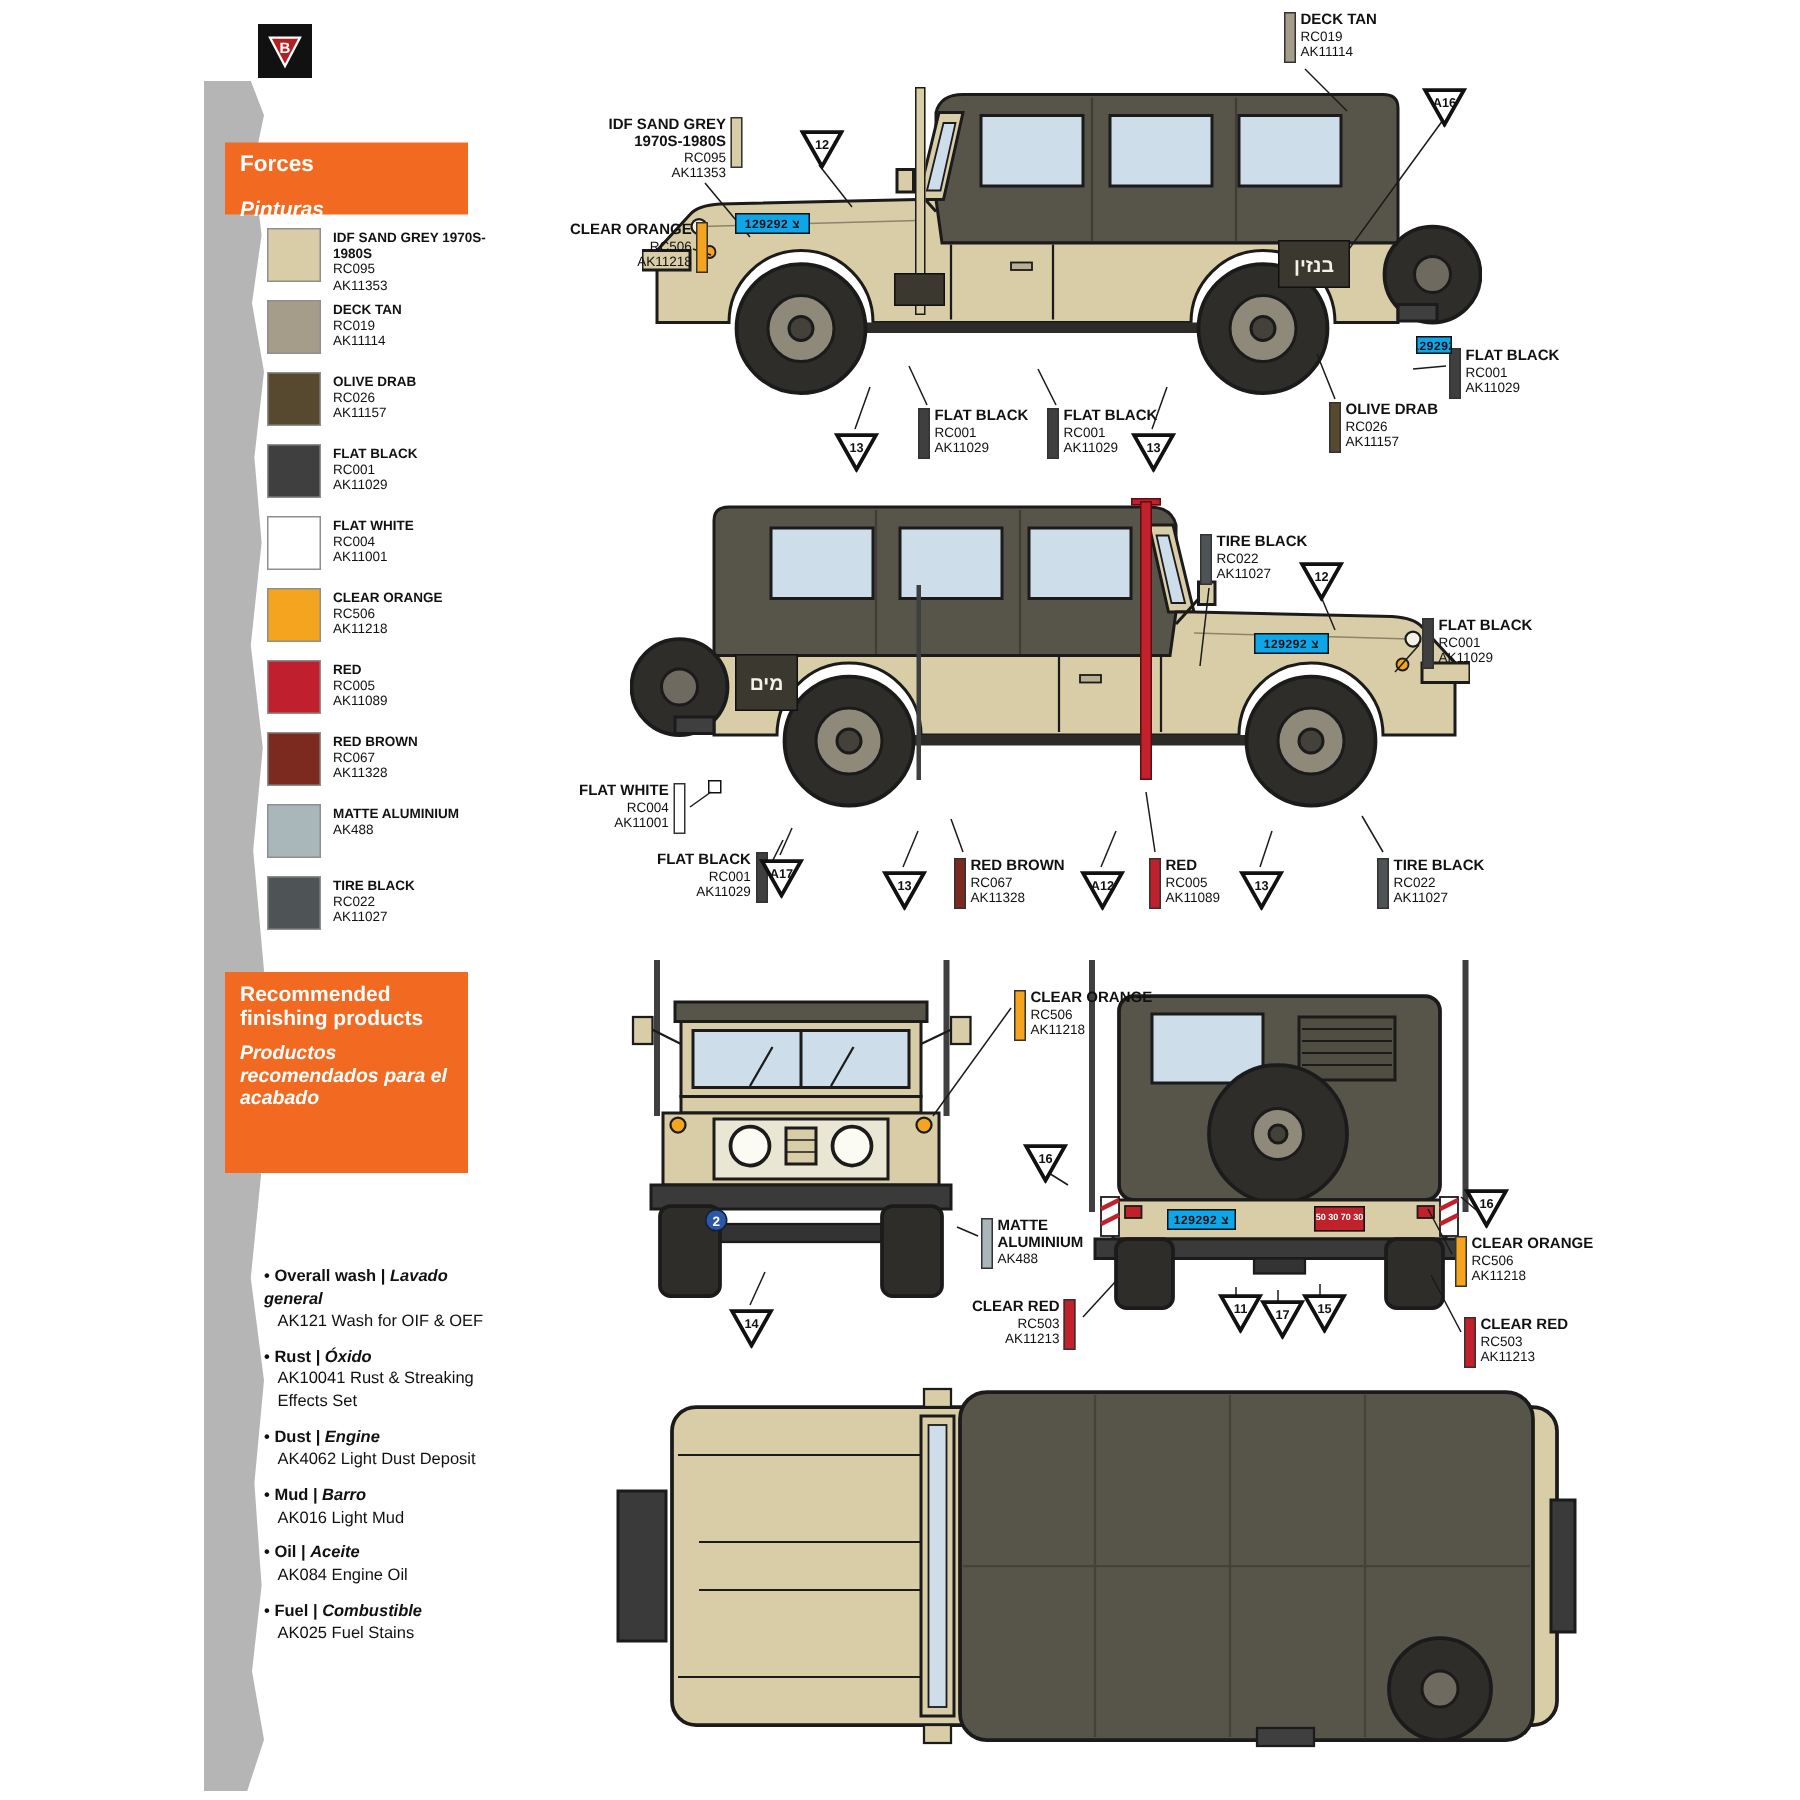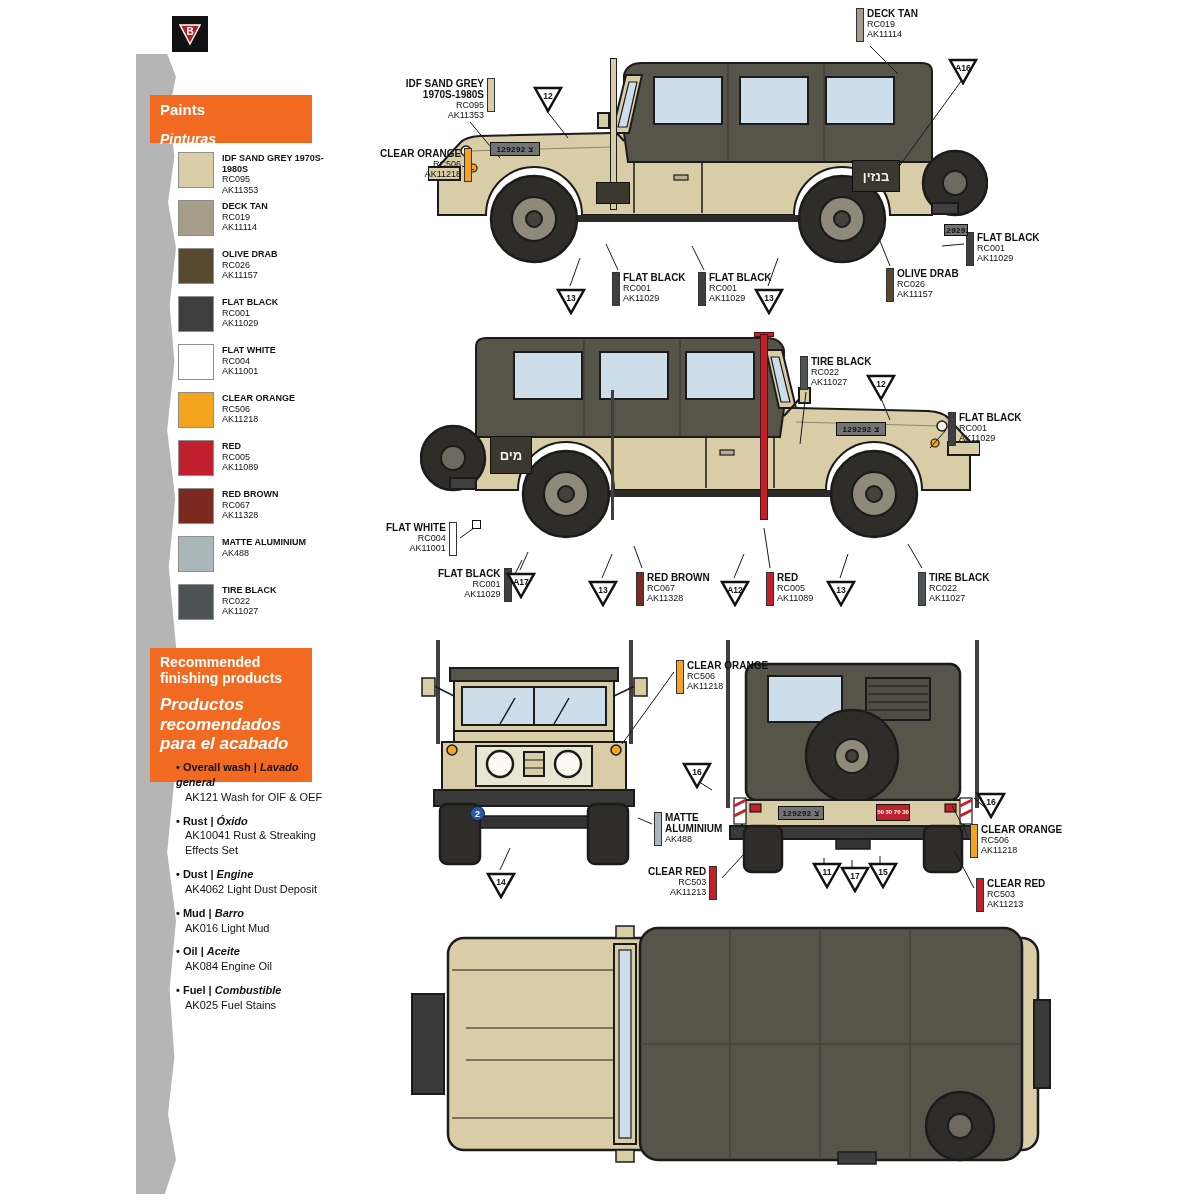--- a/index.html
+++ b/index.html
@@ -10,21 +10,21 @@
     clip-path:polygon(0 0,78% 0,100% 2%,82% 5%,96% 9%,80% 13%,100% 17%,84% 22%,96% 27%,78% 33%,98% 39%,82% 45%,100% 52%,80% 58%,95% 64%,78% 70%,100% 76%,84% 82%,96% 88%,80% 93%,100% 97%,72% 100%,0 100%);}
   
   .header{position:absolute;left:172px;top:16px;display:flex;align-items:stretch;}
   .badge{width:36px;height:36px;background:#111;flex:none;display:flex;align-items:center;justify-content:center;}
   .titlebar{background:#111;color:#fff;height:36px;line-height:36px;margin-left:3px;
     padding:0 60px 0 12px;font-weight:bold;font-size:16px;letter-spacing:.2px;}
   
   .panel-hdr{position:absolute;background:#f26a22;color:#fff;padding:6px 10px;box-sizing:border-box;}
   .ph-en{font-weight:bold;font-size:15px;line-height:1.15;}
   .ph-es{font-weight:bold;font-style:italic;font-size:14px;line-height:1.15;margin-top:13px;}
-  .ph-en.sm{font-size:14px;} .ph-es.sm{font-size:17px;margin-top:9px;}
+  .ph-en.sm{font-size:14px;} .ph-es.sm{font-size:13px;margin-top:9px;}
   
   .swatch-list{position:absolute;}
   .swatch{display:flex;gap:8px;height:48px;}
   .chip{width:36px;height:36px;border:1px solid #8f8f8f;flex:none;box-sizing:border-box;}
   .meta{display:block;width:110px;line-height:1.18;padding-top:1px;}
   .s-name{display:block;font-weight:bold;font-size:9px;}
   .s-code{display:block;font-size:9px;}
   
   .prod-list{position:absolute;}
   .prod{margin-bottom:9px;font-size:11px;line-height:1.35;}
@@ -42,21 +42,21 @@
   .callout .txt{line-height:1.12;}
   .callout .nm{display:block;font-weight:bold;font-size:10px;max-width:86px;}
   .callout .cd{display:block;font-size:9px;}
   .callout[data-side="right"]{flex-direction:row-reverse;text-align:right;}
   
   svg.tri{position:absolute;}
   svg.tri text{font-family:"Liberation Sans",sans-serif;font-weight:bold;fill:#111;}
   
   .marking{position:absolute;display:flex;align-items:center;justify-content:center;
     box-sizing:border-box;overflow:hidden;text-align:center;}
-  .marking[data-type="plate"]{background:#737373;border:1.5px solid #111;font-weight:bold;font-size:8px;letter-spacing:.4px;}
+  .marking[data-type="plate"]{background:#0ea5e9;border:1.5px solid #111;font-weight:bold;font-size:8px;letter-spacing:.4px;}
   .marking[data-type="plate-red"]{background:#c0212b;border:1.5px solid #111;color:#fff;font-weight:bold;font-size:6px;line-height:1.25;}
   .marking[data-type="stencil"]{background:#3b382f;border:1.5px solid #111;color:#f3f1e8;font-weight:bold;font-size:13px;}
   .marking[data-type="badge-blue"]{background:#2b57a8;border:1px solid #123;border-radius:50%;color:#fff;font-weight:bold;font-size:9px;}
   .deco{position:absolute;box-sizing:border-box;}
 </style>
 </head>
 <body>
 
 <div class="strip"></div>
 
@@ -64,21 +64,21 @@
   <div class="badge">
     <svg width="36" height="36" viewBox="0 0 36 36">
       <rect x="0" y="0" width="36" height="36" fill="#111"></rect>
       <polygon points="8,9 28,9 18,28" fill="#b22025" stroke="#fff" stroke-width="1.5"></polygon>
       <text x="18" y="19" text-anchor="middle" font-size="10" font-weight="bold" fill="#fff">B</text>
     </svg>
   </div>
 </div>
 
 <div class="panel-hdr" style="left:150px;top:95px;width:162px;height:48px">
-  <div class="ph-en">Paints</div>
+  <div class="ph-en">Forces</div>
   <div class="ph-es">Pinturas</div>
 </div>
 
 <div class="swatch-list" style="left:178px;top:152px">
 
     <div class="swatch">
       <span class="chip" style="background: rgb(216, 205, 166);"></span>
       <span class="meta">
         <span class="s-name">IDF SAND GREY 1970S-1980S</span>
         <span class="s-code">RC095</span>
@@ -166,21 +166,21 @@
         <span class="s-code">AK11027</span>
       </span>
     </div>
   </div>
 
 <div class="panel-hdr" style="left:150px;top:648px;width:162px;height:134px">
   <div class="ph-en sm">Recommended finishing products</div>
   <div class="ph-es sm">Productos recomendados para el acabado</div>
 </div>
 
-<div class="prod-list" style="left:176px;top:760px;width:158px">
+<div class="prod-list" style="left:176px;top:844px;width:158px">
 
     <div class="prod">
       <div class="prod-head"><span class="blt">•</span> <span class="p-en">Overall wash</span><span> | </span><span class="p-es">Lavado general</span></div>
       <div class="p-code">AK121 Wash for OIF &amp; OEF</div>
     </div>
 
     <div class="prod">
       <div class="prod-head"><span class="blt">•</span> <span class="p-en">Rust</span><span> | </span><span class="p-es">Óxido</span></div>
       <div class="p-code">AK10041 Rust &amp; Streaking Effects Set</div>
     </div>

